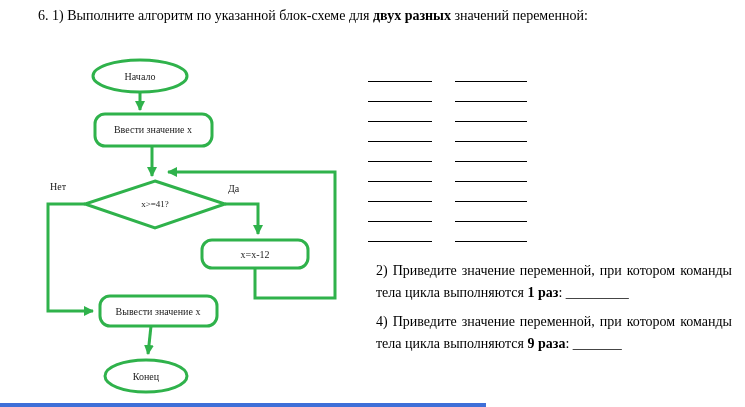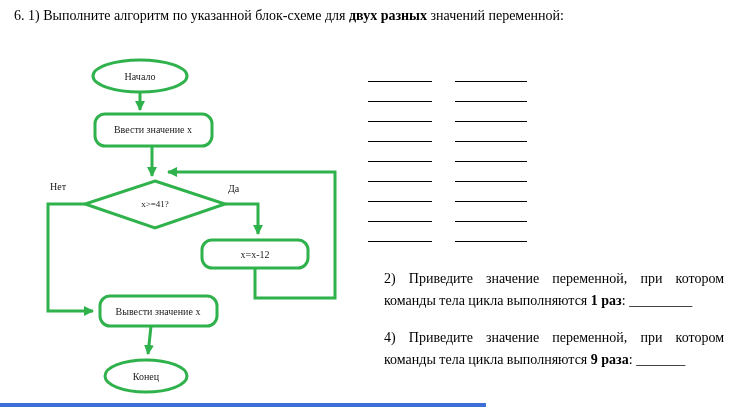--- a/index.html
+++ b/index.html
@@ -1,34 +1,34 @@
 <!DOCTYPE html>
 <html><head>
 <meta charset="utf-8">
 <style>
   html,body { margin:0; padding:0; background:#fff; }
   .page {
     position:relative; width:745px; height:407px; background:#ffffff;
     font-family:"Liberation Serif", serif; color:#000; overflow:hidden;
     --green:#2fb24b;
   }
-  .title { position:absolute; left:14px; top:8px; font-size:14px; white-space:nowrap; }
+  .title { position:absolute; left:38px; top:8px; font-size:14px; white-space:nowrap; }
   .title b { font-weight:bold; }
   svg.flowchart { position:absolute; left:0; top:0; }
   .fc-shape { fill:#ffffff; stroke:var(--green); stroke-width:3; }
   .fc-line  { fill:none; stroke:var(--green); stroke-width:3; }
   .fc-text  { font-family:"Liberation Serif", serif; font-size:10px; fill:#222; }
   .fc-text.small { font-size:9px; }
   .answers { position:absolute; left:368px; top:62px; }
   .answer-row { display:flex; gap:23px; height:20px; align-items:flex-end; }
   .blank { width:64px; height:0; border-bottom:1px solid #000; }
   .blank.c2 { width:72px; }
   .questions { position:absolute; left:368px; top:252px; width:372px;
                font-size:14px; line-height:21.5px; text-align:justify; }
-  .questions p { margin:16px; }
+  .questions p { margin:8px; }
   .questions b { font-weight:bold; }
   .bottom-line { position:absolute; left:0; top:403px; width:486px; height:4px; background:#3e6fd8; }
 </style>
 </head>
 <body>
 
 <div class="page">
 
   <div class="title">
     <span>6. 1) Выполните алгоритм по указанной блок-схеме для </span><b>двух разных</b><span> значений переменной:</span>

